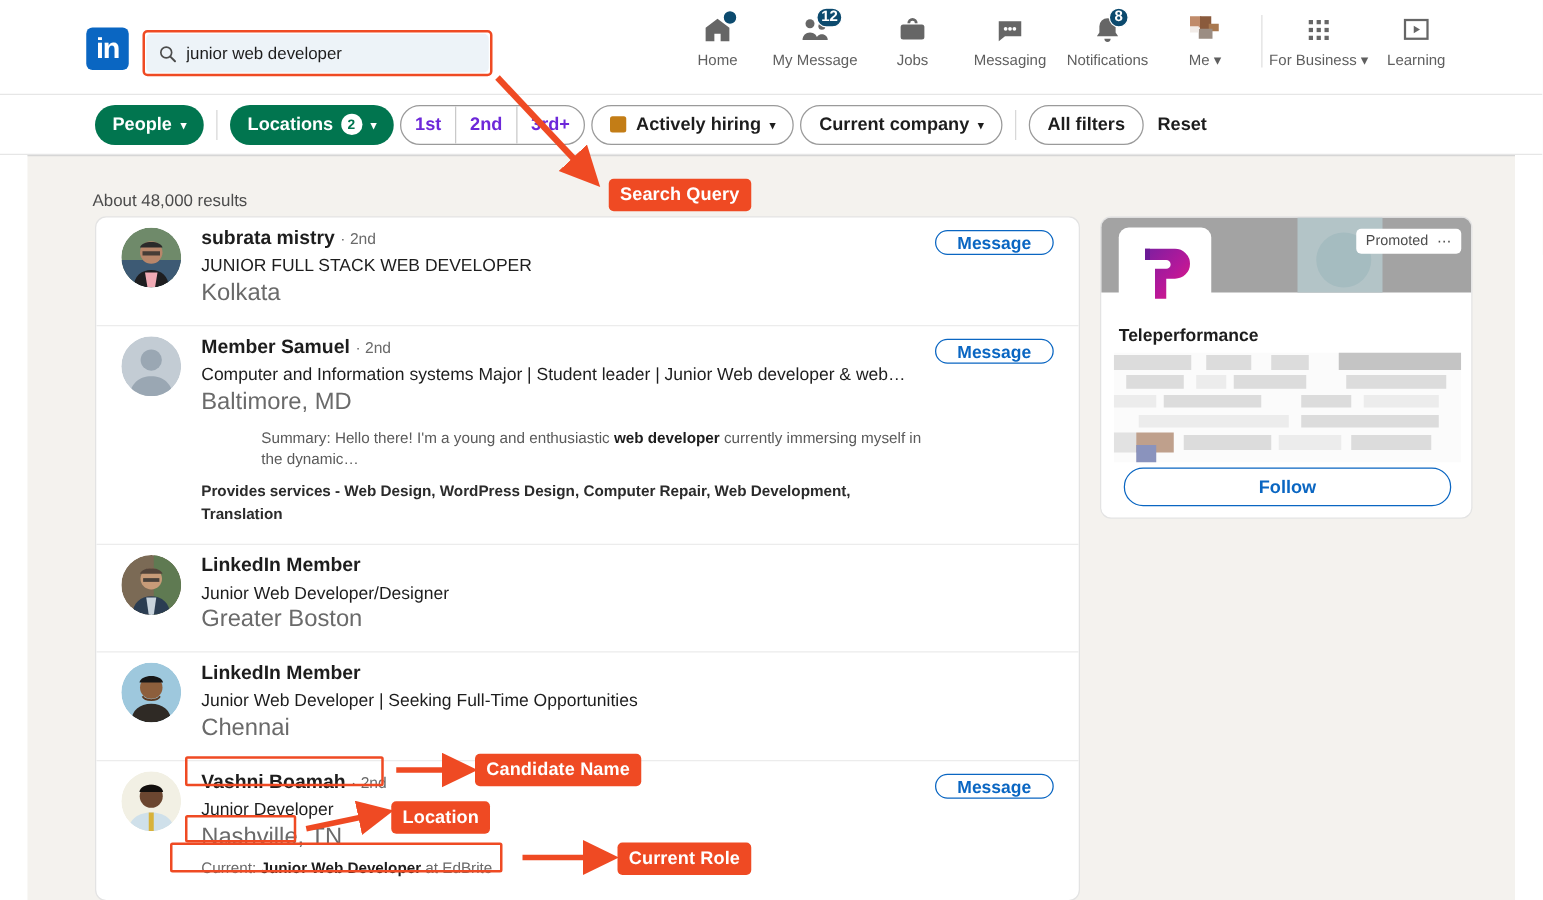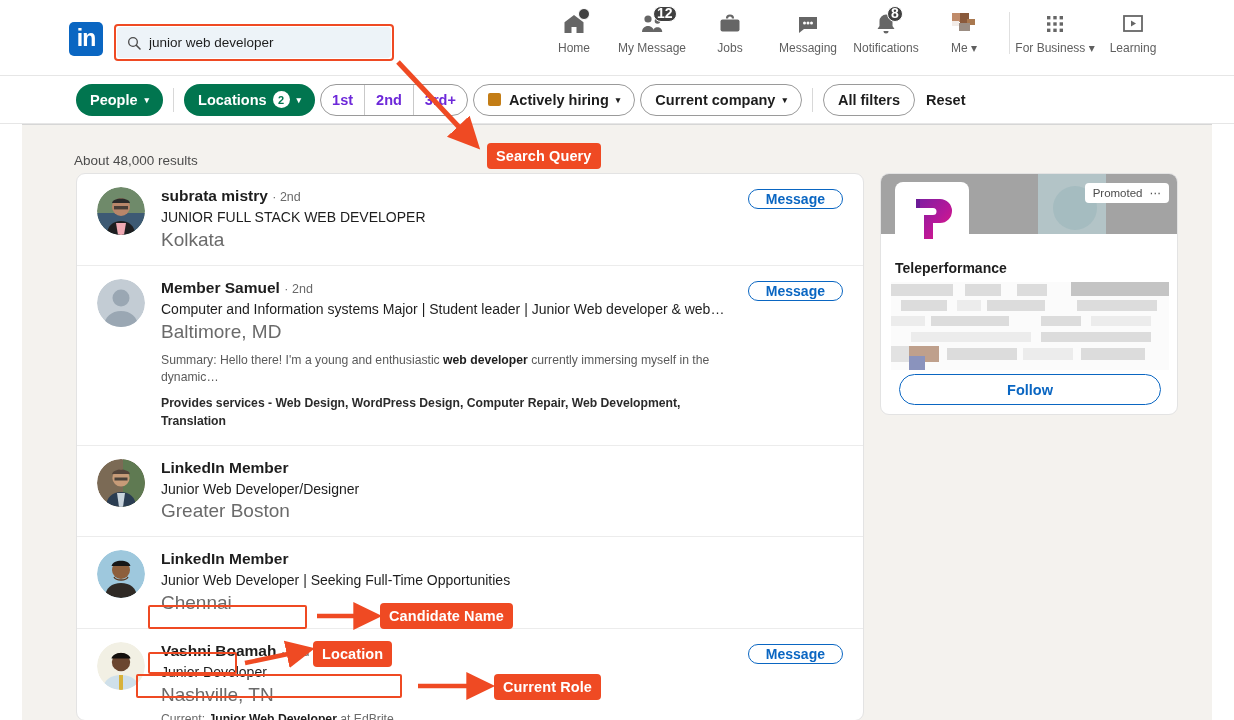--- a/index.html
+++ b/index.html
@@ -41,22 +41,22 @@
   }
 
   .navitems { position:absolute; left:535px; top:10px; display:flex; align-items:flex-start; }
   .navitem {
     width:78px; display:flex; flex-direction:column; align-items:center;
     cursor:pointer; position:relative;
   }
   .navitem .glyph { height:28px; display:flex; align-items:center; justify-content:center; position:relative; }
   .navitem .lbl { font-size:12px; color:#5f5f5f; margin-top:3px; white-space:nowrap; }
   .badge {
-    position:absolute; background:#404040; color:#fff; border:1.6px solid #fff;
-    border-radius:9px; font-size:14px; font-weight:bold; line-height:13px;
+    position:absolute; background:#0c4a6e; color:#fff; border:1.6px solid #fff;
+    border-radius:9px; font-size:12px; font-weight:bold; line-height:13px;
     min-width:16px; height:16px; text-align:center; padding:0 3px;
     top:-4px; left:14px;
   }
   .badge.dot { min-width:12px; height:12px; padding:0; border-radius:50%; left:17px; top:-2px; }
   .navdivider { width:1px; height:42px; background:#e0e0e0; margin:0 6px; align-self:center; }
 
   
   .filterbar {
     position:absolute; left:0; top:76px; width:1234px; height:48px;
     background:#fff; border-bottom:1px solid #e6e6e6;
@@ -87,29 +87,29 @@
     position:absolute; left:22px; top:124px; width:1190px; height:596px;
     background:#f4f2ee; border-top:1px solid #d6d6d6;
   }
   .results-count {
     position:absolute; left:52px; top:28px; font-size:13.5px; color:#4c4c4c;
   }
   .results-card {
     position:absolute; left:54px; top:48px; width:788px; height:548px;
     background:#fff; border:1px solid #e3e3e3; border-radius:9px; overflow:hidden;
   }
-  .result-row { position:relative; padding:13px 20px 14px 20px; display:flex; }
+  .result-row { position:relative; padding:8px 20px 14px 20px; display:flex; }
   .result-row + .result-row { border-top:1px solid #ececec; }
   .avatar { width:48px; height:48px; border-radius:50%; flex:none; margin-right:16px; overflow:hidden; }
   .rbody { flex:1; min-width:0; }
   .rname { font-size:15.5px; font-weight:bold; color:#1d1d1d; display:inline; }
   .rdeg { font-size:12.5px; color:#6a6a6a; }
   .rhead { font-size:14px; color:#1d1d1d; margin-top:3px; line-height:1.35; }
   .rloc { font-size:19px; color:#6a6a6a; margin-top:2px; }
-  .rsum { font-size:12.2px; color:#5a5a5a; margin-top:9px; line-height:1.45; max-width:575px; }
+  .rsum { font-size:12.2px; color:#5a5a5a; margin-top:9px; line-height:1.45; max-width:575px;margin-left:48px; }
   .rsum b { color:#1d1d1d; }
   .rserv { font-size:12.2px; color:#2b2b2b; font-weight:bold; margin-top:8px; line-height:1.45; max-width:520px; }
   .rcur { font-size:12.2px; color:#6a6a6a; margin-top:6px; }
   .rcur b { color:#1d1d1d; }
   .msgbtn {
     flex:none; align-self:flex-start; margin-top:2px;
     border:1.4px solid #0a66c2; color:#0a66c2; background:#fff;
     border-radius:16px; height:20px; padding:0 17px;
     font-size:14px; font-weight:bold; cursor:pointer;
     font-family:"Liberation Sans", sans-serif;

